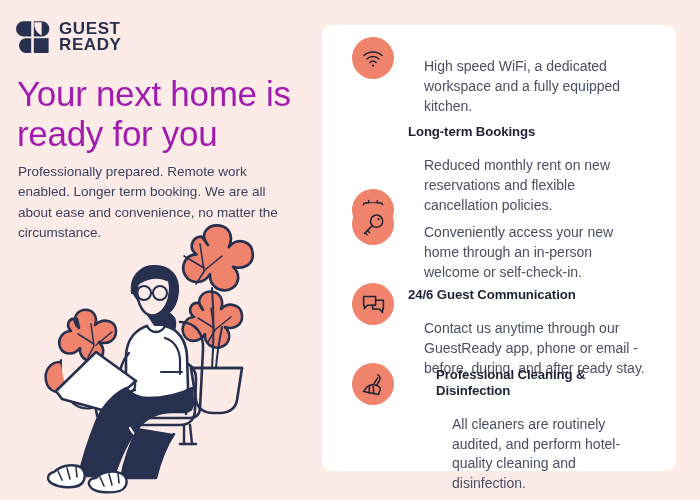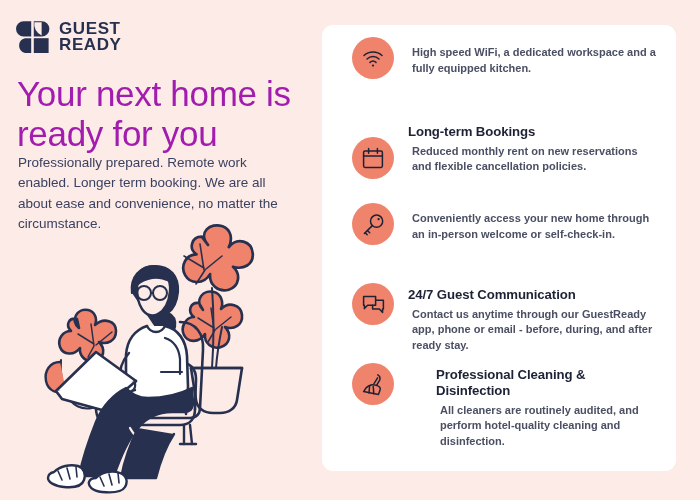--- a/index.html
+++ b/index.html
@@ -62,21 +62,21 @@
     font-size: 35px;
     line-height: 1.13;
     font-weight: 300;
     letter-spacing: -0.3px;
     color: #a21caf;
   }
 
   .subcopy {
     position: absolute;
     left: 18px;
-    top: 153px;
+    top: 162px;
     width: 275px;
     margin: 0;
     font-size: 13.5px;
     line-height: 1.5;
     font-weight: 400;
     color: #3a4161;
   }
 
   .illustration {
     position: absolute;
@@ -132,24 +132,24 @@
   }
   .feature-title {
     margin: 0 0 3px 0;
     font-size: 13.2px;
     line-height: 1.2;
     font-weight: bold;
     letter-spacing: -0.1px;
     color: #1d2235;
   }
   .feature-desc {
-    margin: 4px;
-    font-size: 11px;
+    margin: 16px;
+    font-size: 14px;
     line-height: 1.42;
-    font-weight: 700;
+    font-weight: 400;
     color: #4a4f63;
   }
 
   
   .f0 { top: 12px; }
   .f1 { top: 95px; align-items: flex-end; }
   .f2 { top: 178px; }
   .f3 { top: 258px; }
   .f4 { top: 338px; gap: 42px; }
 </style>
@@ -302,21 +302,21 @@
       </li>
 
       <li class="feature f3">
         <span class="feature-icon">
           <svg width="25" height="25" viewBox="0 0 25 25" fill="none" stroke="#1d2235" stroke-width="1.5" stroke-linecap="round" stroke-linejoin="round">
             <path d="M2.6 4.4 H14.6 V13.2 H6.6 L3.4 16.6 V13.2 H2.6 Z"></path>
             <path d="M14.6 8.2 H22.4 V17.0 H21.6 V20.4 L18.4 17.0 H11.6 V13.2"></path>
           </svg>
         </span>
         <div class="feature-body">
-          <h3 class="feature-title">24/7 Guest Communication</h3>
+          <h3 class="feature-title">24/6 Guest Communication</h3>
           <p class="feature-desc">Contact us anytime through our GuestReady app, phone or email - before, during, and after ready stay.</p>
         </div>
       </li>
 
       <li class="feature f4">
         <span class="feature-icon">
           <svg width="25" height="25" viewBox="0 0 25 25" fill="none" stroke="#1d2235" stroke-width="1.5" stroke-linecap="round" stroke-linejoin="round">
             <path d="M16.8 2.9 C18.6 4.0 19.4 6.0 18.8 7.9 L15.6 13.4"></path>
             <path d="M13.0 11.6 L16.6 5.8"></path>
             <path d="M15.6 13.4 C11.8 12.0 7.6 13.0 5.0 16.0 L2.6 19.6 L17.4 22.4 L19.0 18.2 C20.0 15.6 18.4 14.4 15.6 13.4 Z"></path>

